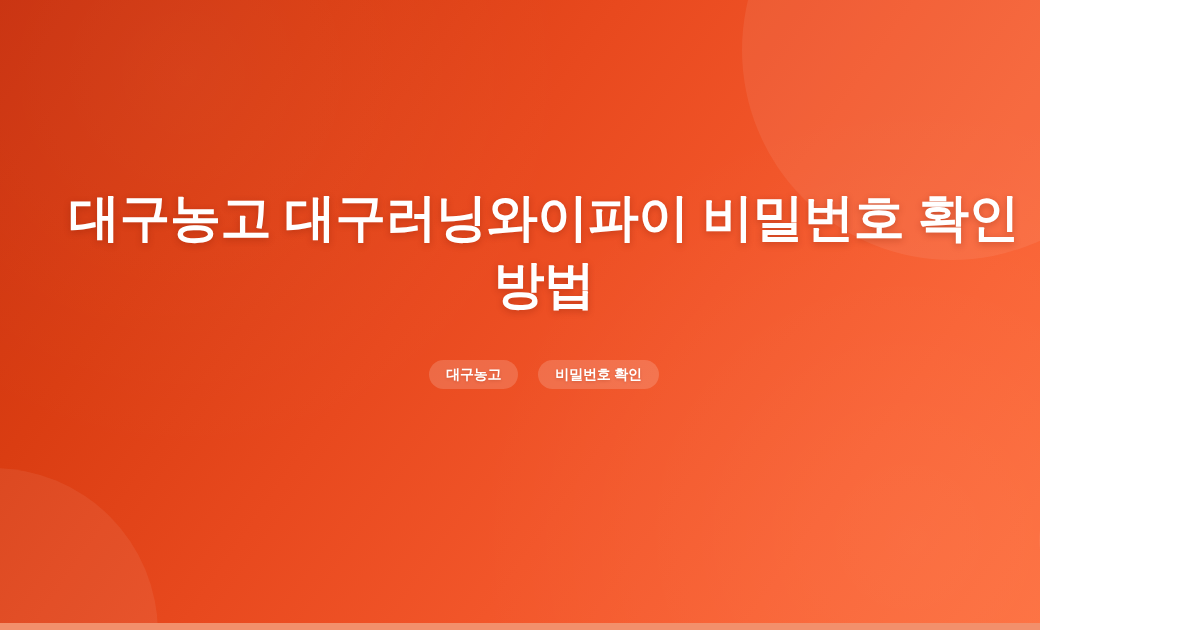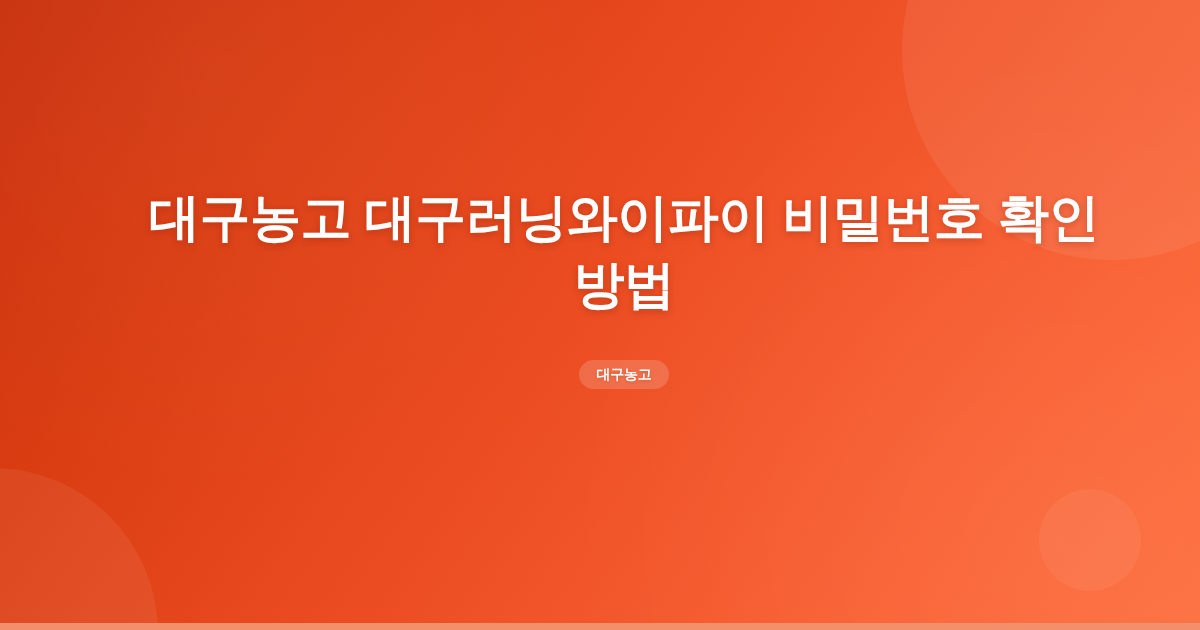--- a/index.html
+++ b/index.html
@@ -9,21 +9,21 @@
   }
   body {
     width: 1200px;
     height: 630px;
     overflow: hidden;
     font-family: "Liberation Sans", "DejaVu Sans", sans-serif;
   }
 
   .card {
     position: relative;
-    width: 1200px;
+    width: 1040px;
     height: 630px;
     overflow: hidden;
     background: linear-gradient(125deg, #c9310e 0%, #da3d12 22%, #e8491e 42%, #f2562a 62%, #f96234 80%, #fd6f3e 100%);
     display: flex;
     flex-direction: column;
     align-items: center;
     justify-content: center;
     box-sizing: border-box;
     padding-left: 48px;
   }
@@ -130,19 +130,20 @@
   <div class="blob blob-tr"></div>
   <div class="blob blob-bl"></div>
   <div class="blob blob-br"></div>
 
   <div class="content">
 
     <h1 class="title"><span>대구농고 대구러닝와이파이 비밀번호 확인</span> <span>방법</span></h1>
 
     <div class="tags">
       <span class="tag">대구농고</span>
+      <span class="tag">비밀번호 확인</span>
     </div>
 
   </div>
 
   <div class="bottom-strip"></div>
 
 </div>
 
 </body></html>

